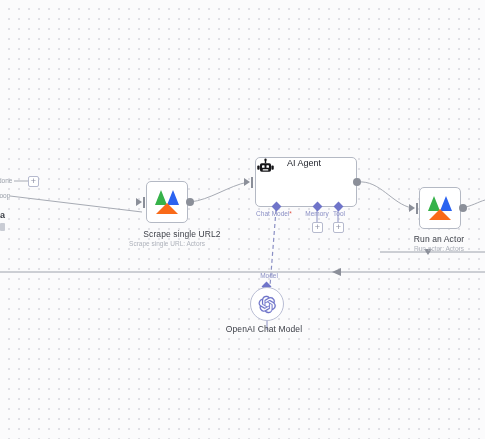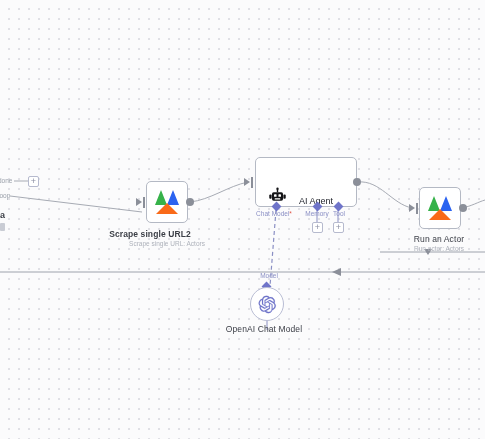--- a/index.html
+++ b/index.html
@@ -23,21 +23,21 @@
     pointer-events: none;
   }
   
   .node {
     position: absolute;
     background: #ffffff;
     border: 1px solid #b4b9c4;
     border-radius: 5px;
   }
   .node-sq { width: 42px; height: 42px; display: flex; align-items: center; justify-content: center; }
-  .node-wide { width: 102px; height: 50px; display: flex; align-items: flex-end; padding-left: 12px; gap: 12px; }
+  .node-wide { width: 102px; height: 50px; display: flex; align-items: flex-start; gap: 12px; }
   .node-label {
     position: absolute;
     text-align: center;
     font-size: 8.5px;
     color: #3c3f47;
     white-space: nowrap;
     letter-spacing: .1px;
   }
   .node-sublabel {
     position: absolute;
@@ -160,21 +160,21 @@
   <div class="arrow-in" style="left:136px; top:198px;"></div>
   <div class="bar-in" style="left:143px; top:197px;"></div>
   <div class="node node-sq" style="left:146px; top:181px;">
     <div class="apify">
       <i class="tri-green"></i>
         <i class="tri-blue"></i>
         <i class="tri-orange"></i>
     </div>
   </div>
   <div class="dot-out" style="left:186px; top:198px;"></div>
-  <div class="node-label" style="left:80px; top:229px; width:140px;font-weight:bold;">Scrape single URL2</div>
+  <div class="node-label" style="left:112px; top:229px; width:140px;">Scrape single URL2</div>
   <div class="node-sublabel" style="left:97px; top:240px; width:140px;">Scrape single URL: Actors</div>
 
   <div class="arrow-in" style="left:244px; top:178px;"></div>
   <div class="bar-in" style="left:251px; top:177px;"></div>
   <div class="node node-wide" style="left:255px; top:157px;">
     <svg width="19" height="19" viewBox="0 0 24 24">
       <rect x="5" y="6.5" width="14" height="11" rx="2.2" fill="#141417"></rect>
       <rect x="11.1" y="2.6" width="1.8" height="4" fill="#141417"></rect>
       <circle cx="12" cy="2.2" r="1.5" fill="#141417"></circle>
       <rect x="1.6" y="9.4" width="3" height="5.4" rx="1.2" fill="#141417"></rect>

